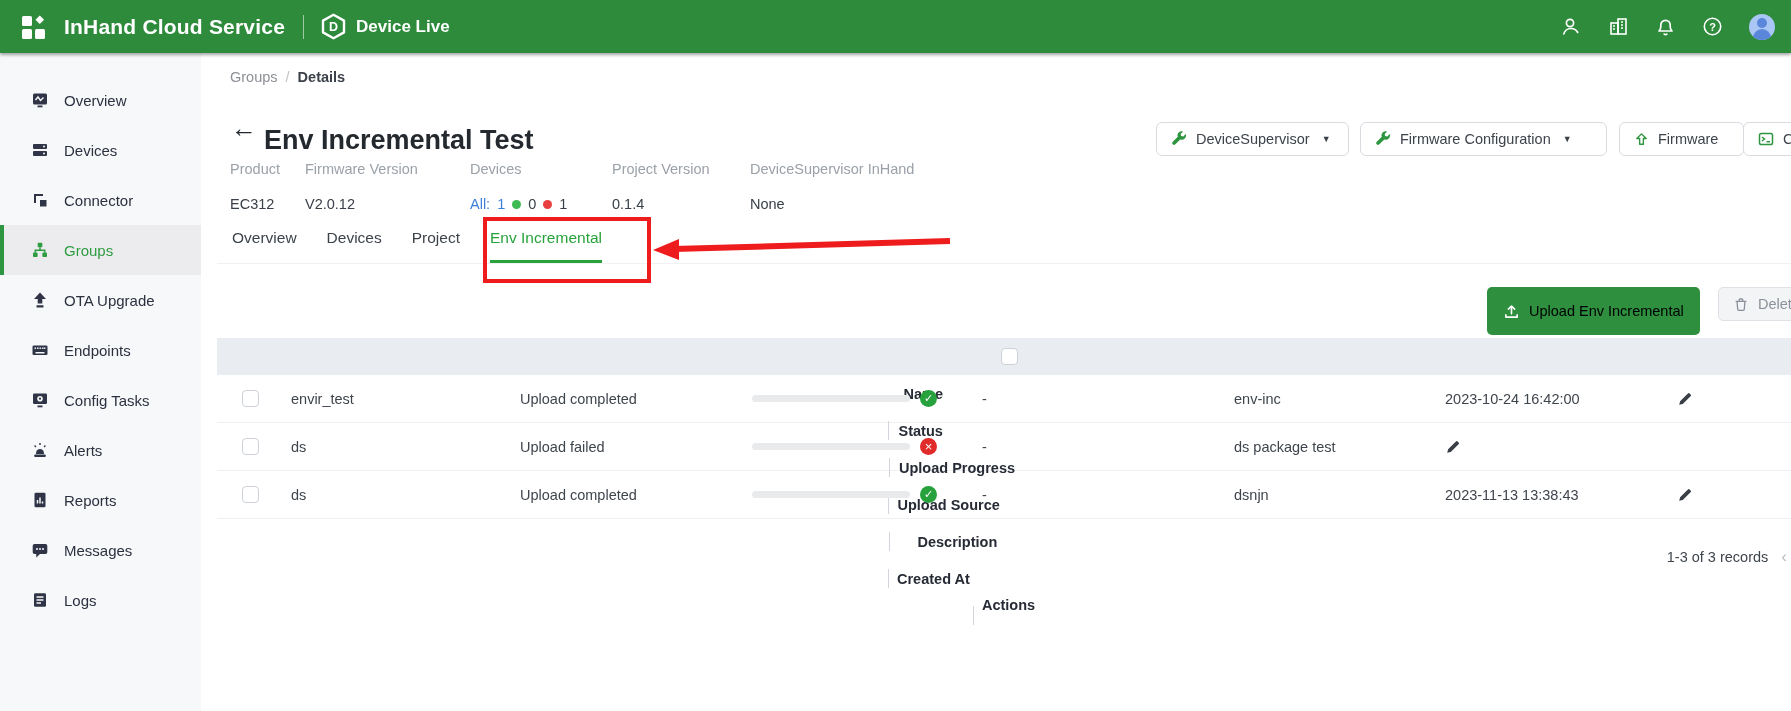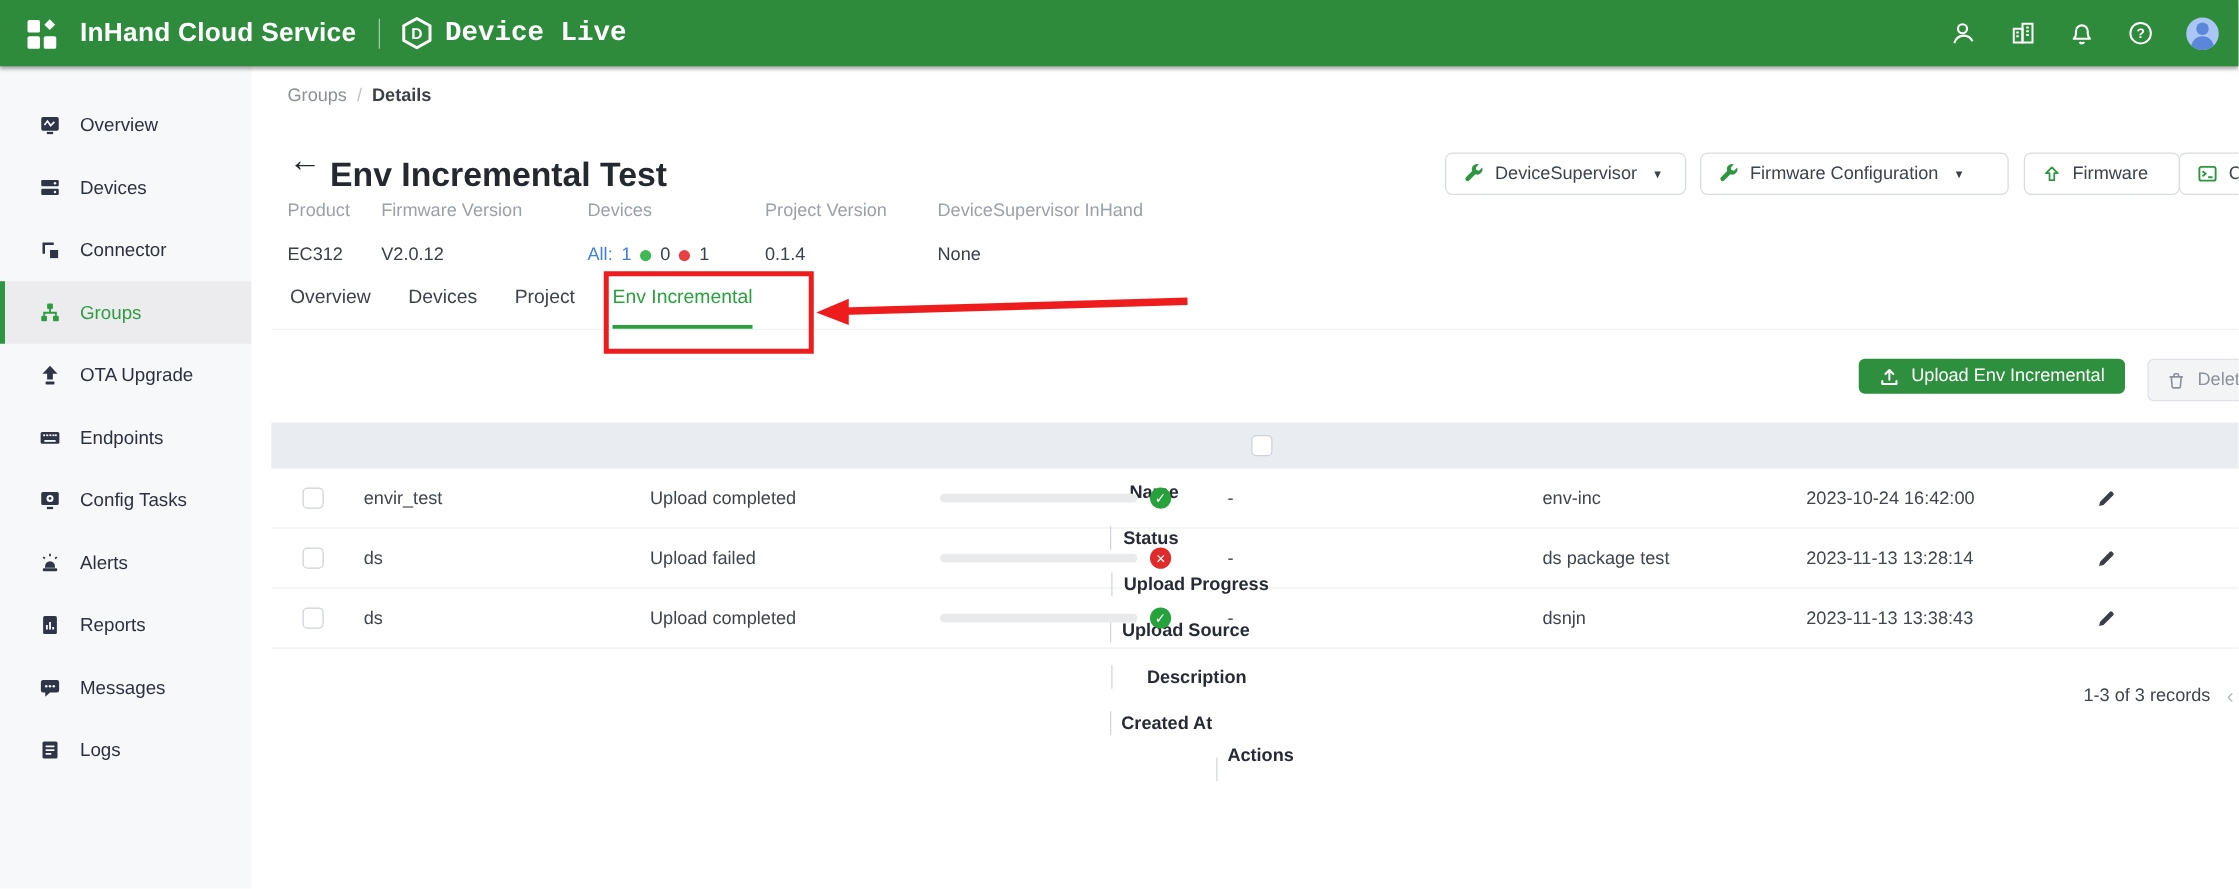--- a/index.html
+++ b/index.html
@@ -7,21 +7,21 @@
   body { font-family:"Liberation Sans", sans-serif; background:#fff; }
   #app { position:relative; width:1791px; height:711px; overflow:hidden; background:#fff; }
 
   
   .topbar { position:absolute; top:0; left:0; right:0; height:53px; background:#2e8b3b;
             display:flex; align-items:center; color:#fff; box-shadow:0 2px 3px rgba(0,0,0,.35); z-index:20; }
   .topbar .grid-ic { margin-left:20px; cursor:pointer; display:flex; }
   .brand { margin-left:18px; font-size:21px; font-weight:bold; letter-spacing:.2px; white-space:nowrap;text-align:right; }
   .tb-div { width:1px; height:24px; background:rgba(255,255,255,.55); margin:0 16px 0 18px; }
   .hexlogo { display:flex; }
-  .product { margin-left:9px; font-size:22px; font-weight:bold; white-space:nowrap;font-family:Liberation Mono, monospace; }
+  .product { margin-left:9px; font-size:17px; font-weight:bold; white-space:nowrap; }
   .tb-right { margin-left:auto; display:flex; align-items:center; gap:26px; padding-right:16px; }
   .tb-right .ic { display:flex; cursor:pointer; }
   .avatar { width:26px; height:26px; border-radius:50%; background:#a9c6f4; overflow:hidden; position:relative; cursor:pointer; }
   .avatar::before { content:""; position:absolute; width:10px; height:10px; border-radius:50%; background:#5b87da; left:8px; top:4px; }
   .avatar::after { content:""; position:absolute; width:18px; height:12px; border-radius:9px 9px 0 0; background:#5b87da; left:4px; top:15px; }
 
   
   .sidebar { position:absolute; top:53px; left:0; width:201px; bottom:0; background:#f7f8f9; padding-top:22px; z-index:10; }
   .side-item { height:50px; display:flex; align-items:center; gap:15px; padding-left:27px; font-size:15px;
                color:#2c3140; cursor:pointer; border-left:4px solid transparent; }
@@ -61,22 +61,22 @@
   .tabline { position:absolute; left:217px; right:0; top:263px; height:1px; background:#f0f1f3; }
   .tabs { position:absolute; left:232px; top:229px; display:flex; gap:30px; }
   .tab { font-size:15.5px; color:#3d434b; cursor:pointer; padding-bottom:13px; border-bottom:3px solid transparent; }
   .tab.active { color:#28a33c; border-bottom-color:#28a33c; }
 
   
   .anno-box { position:absolute; left:483px; top:217px; width:168px; height:66px; border:4px solid #ee1c1c; z-index:30; }
   .anno-arrow { position:absolute; left:652px; top:232px; z-index:30; }
 
   
-  .btn-upload { position:absolute; left:1487px; top:287px; height:28px; padding:0 16px; background:#2e8f3e; border:none;
-                border-radius:5px; color:#ffffff; font-size:14.5px; display:flex; align-items:center; gap:9px; cursor:pointer;
+  .btn-upload { position:absolute; left:1487px; top:287px; height:48px; padding:0 16px; background:#2e8f3e; border:none;
+                border-radius:5px; color:#000000; font-size:14.5px; display:flex; align-items:center; gap:9px; cursor:pointer;
                 font-family:inherit; white-space:nowrap; }
   .btn-delete { position:absolute; left:1718px; top:287px; height:34px; width:112px; background:#f3f4f6; border:1px solid #dfe1e6;
                 border-radius:5px; color:#8b919a; font-size:14.5px; display:flex; align-items:center; gap:9px; padding:0 14px;
                 cursor:pointer; font-family:inherit; white-space:nowrap; }
 
   
   .table { position:absolute; left:217px; top:338px; right:0; }
   .thead { height:37px; background:#e9ecf1; display:flex; align-items:center; font-size:14.5px; font-weight:bold; color:#262b35;flex-direction:column; }
   .tr { height:48px; display:flex; align-items:center; font-size:14.5px; color:#3f454d; border-bottom:1px solid #eef0f3; background:#fff; }
   .cell { flex:none; display:flex; align-items:center; position:relative; height:100%; }
@@ -434,21 +434,20 @@
           <span class="checkbox"></span>
         </div>
       <div class="cell c-name">ds</div>
       <div class="cell c-status">Upload failed</div>
       <div class="cell c-progress progress failed">
         <span class="ptrack"><span class="pfill" style="width: 15%;"></span></span>
         <span class="pstate failed"></span>
       </div>
       <div class="cell c-source">-</div>
       <div class="cell c-desc">ds package test</div>
-      <div class="cell c-created">2023-11-13 13:28:14</div>
       <div class="cell c-actions">
           <span class="edit-btn">
         <svg width="16" height="16" viewBox="0 0 18 18">
               <path d="M2.5 15.5l1-3.9 8.8-8.8a1.4 1.4 0 0 1 2 0l1 1a1.4 1.4 0 0 1 0 2l-8.8 8.8z" fill="currentColor"></path>
             </svg>
           </span>
       </div>
     </div>
 
     <div class="tr">

